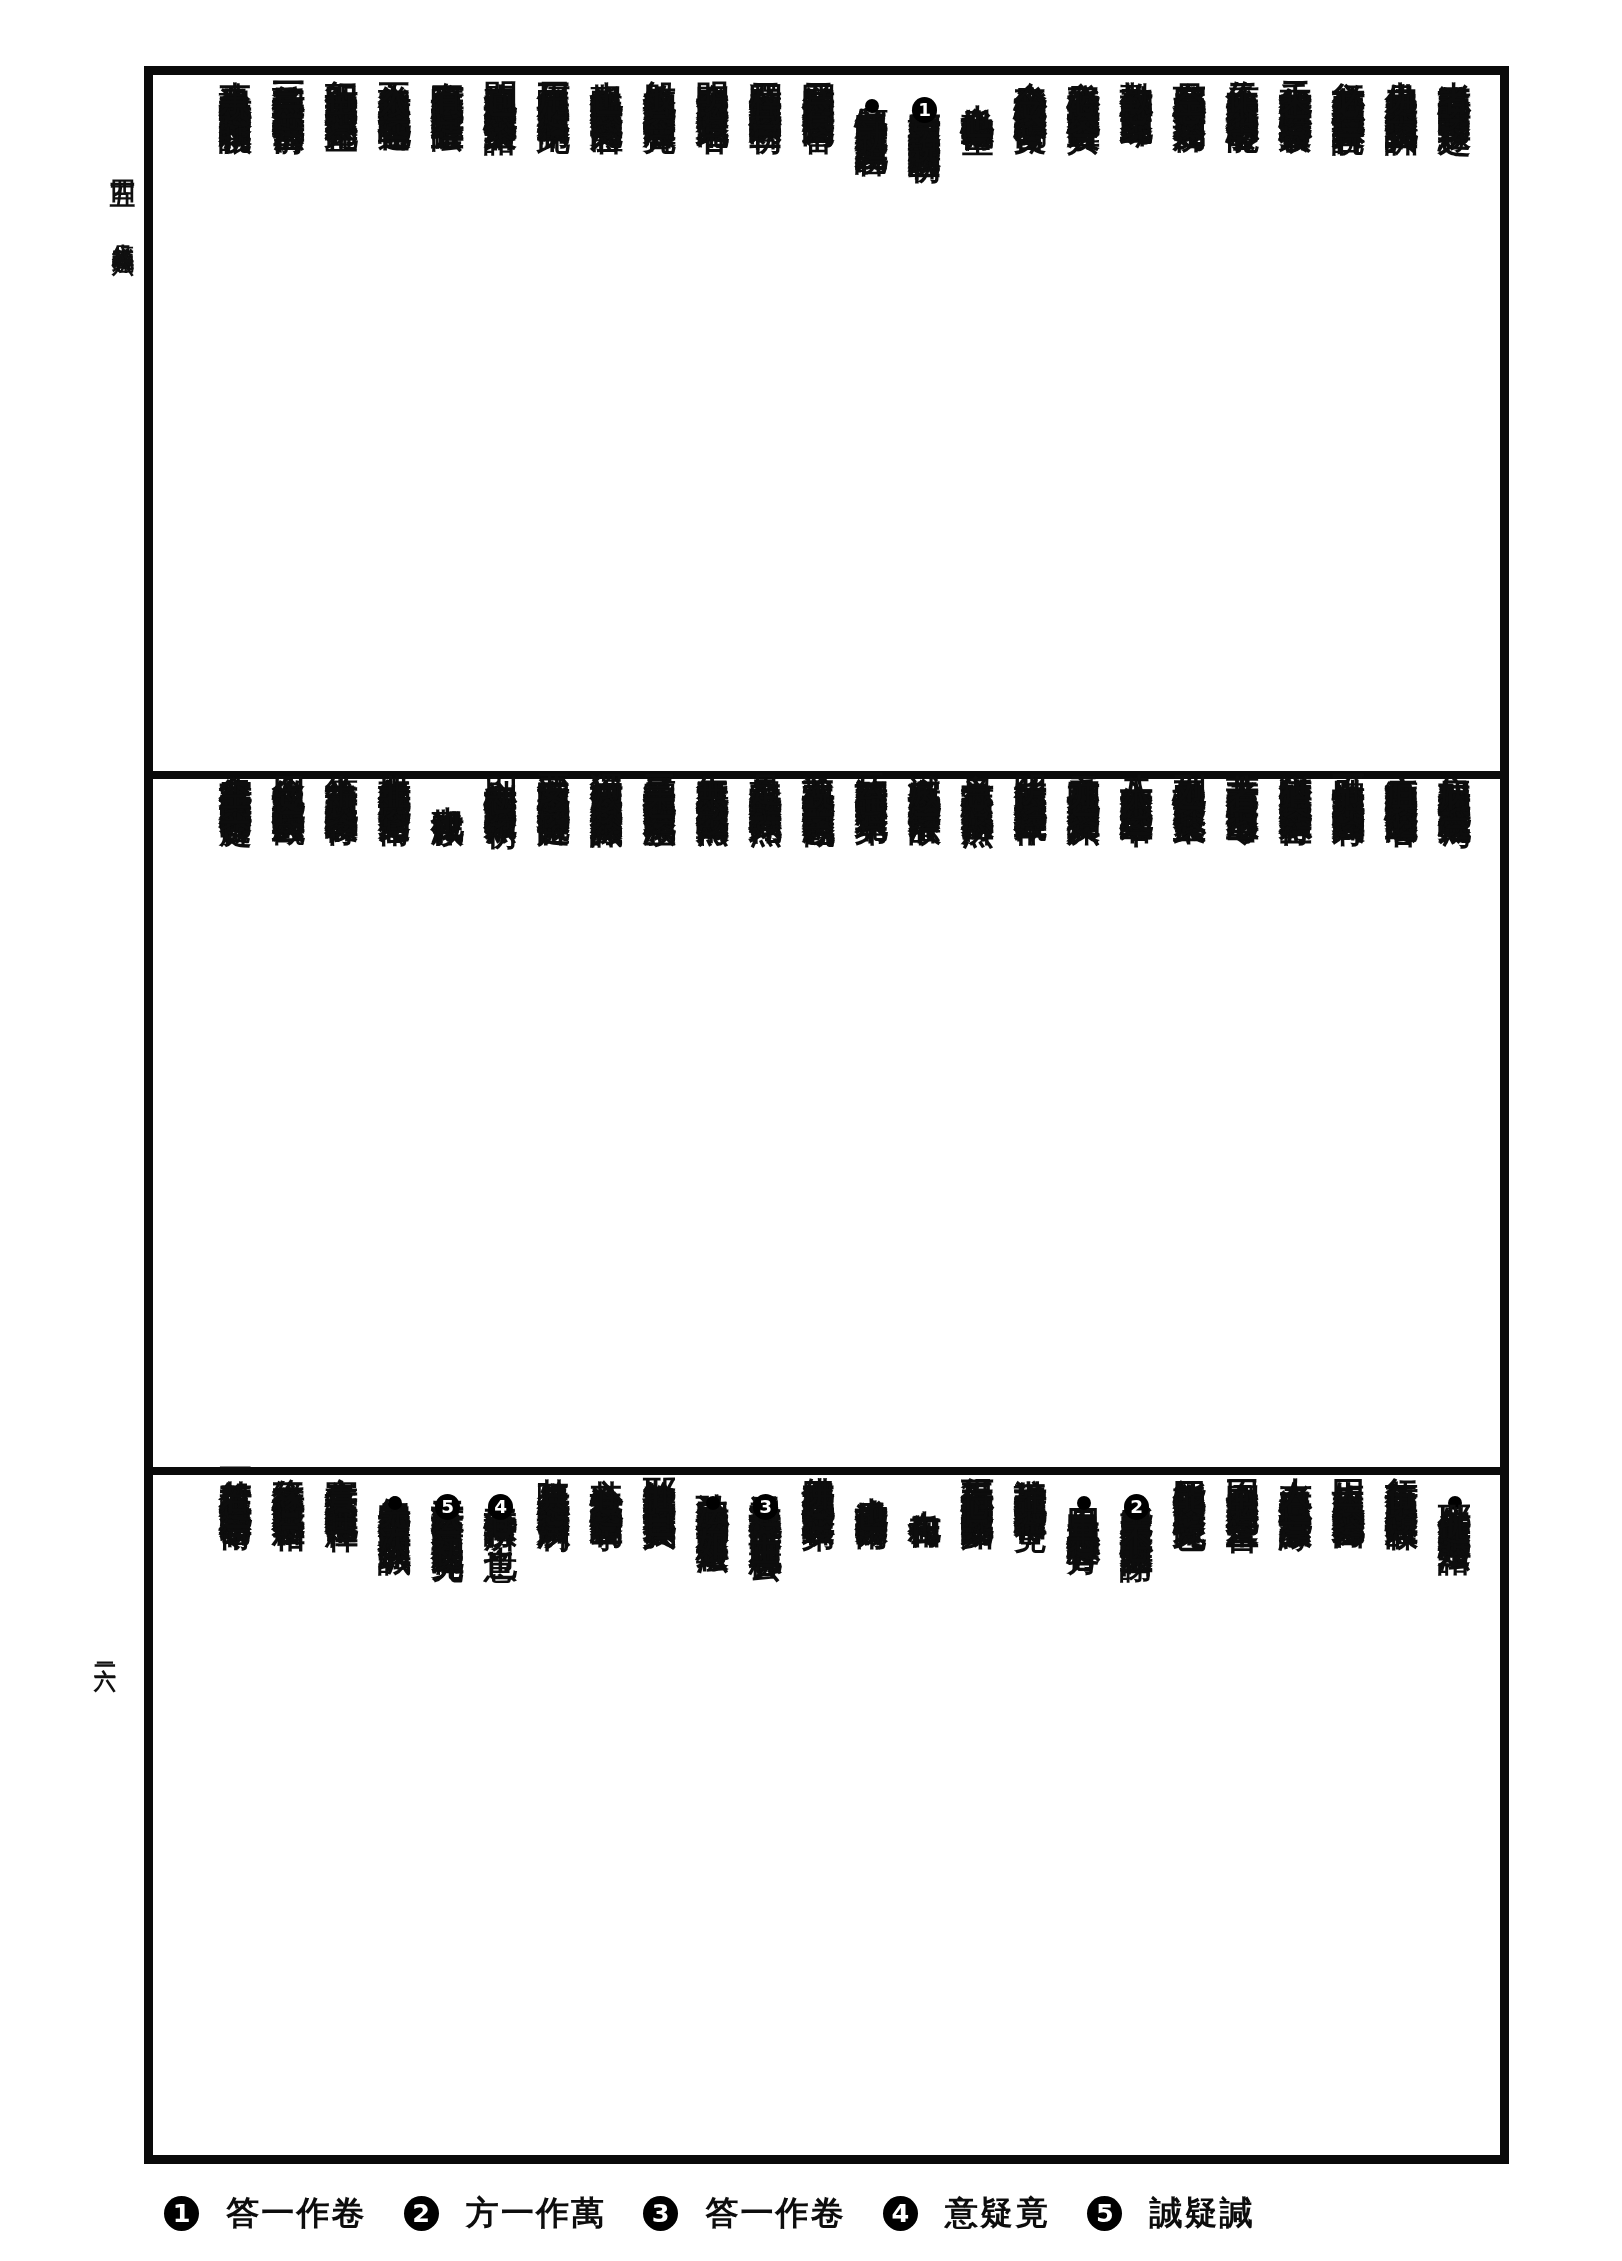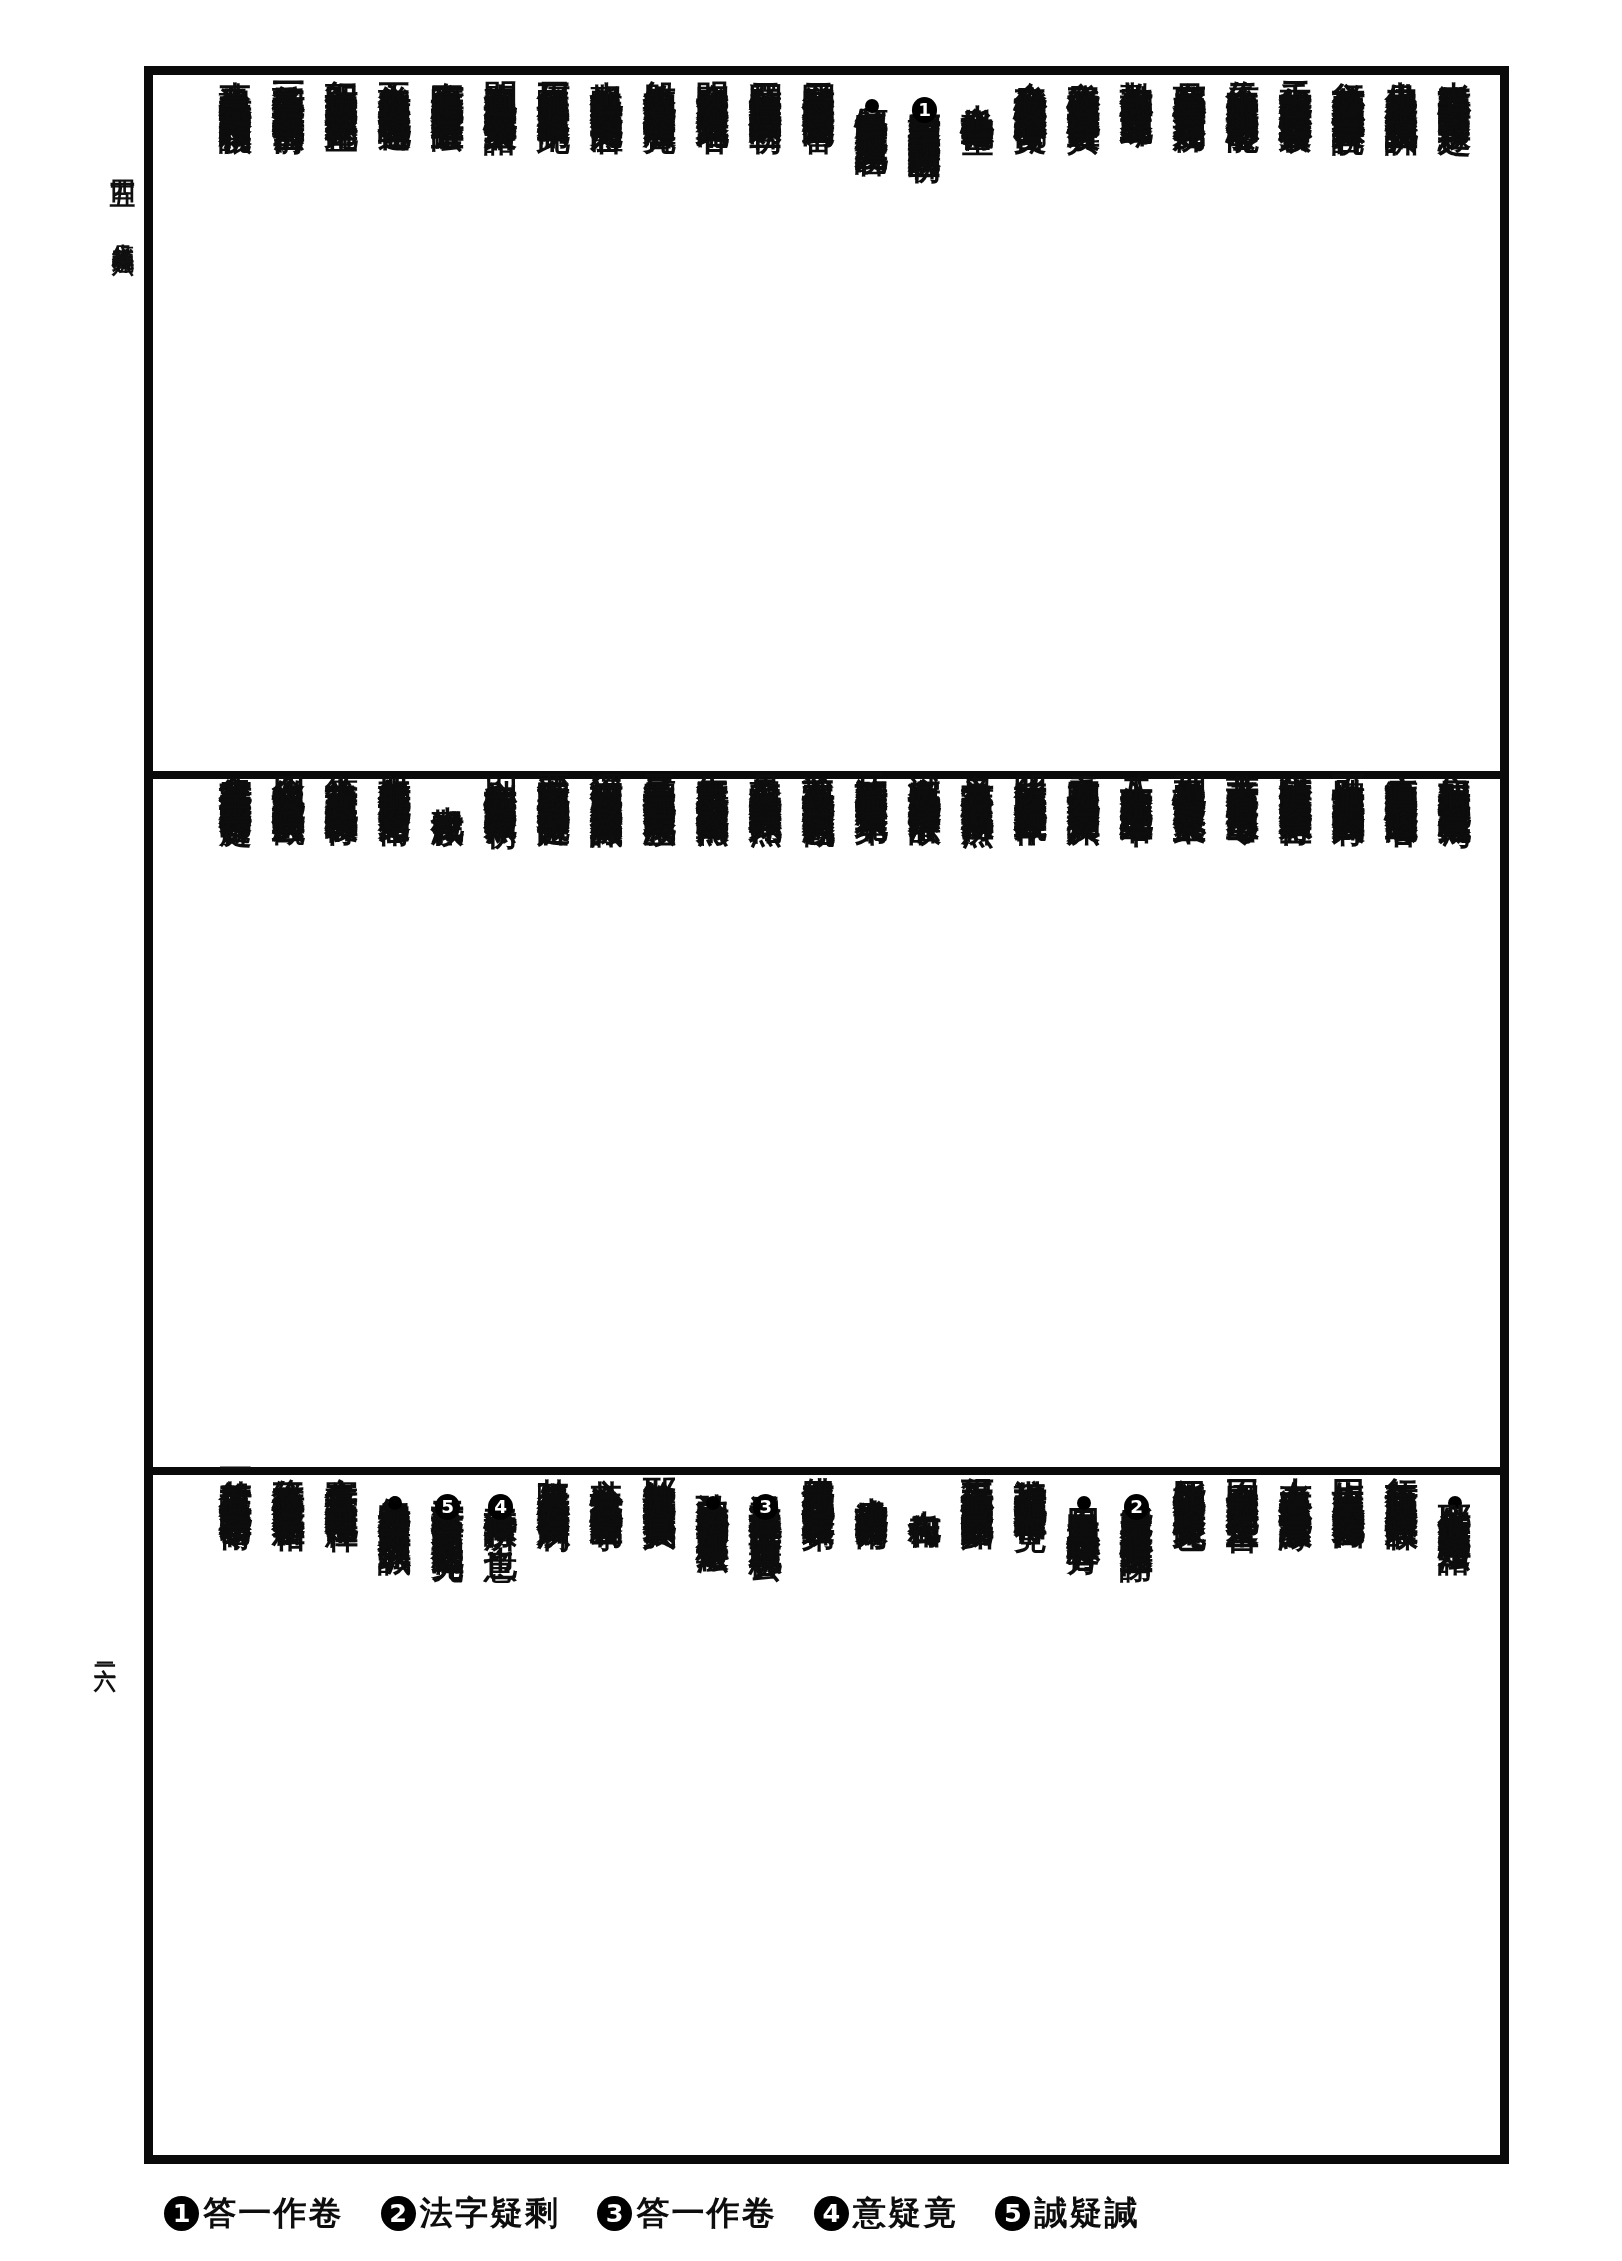--- a/index.html
+++ b/index.html
@@ -45,21 +45,21 @@
   #folio-label{left:106px;top:160px;font-size:25.5px;letter-spacing:5.7px;}
   #book-title{left:109px;top:226px;font-size:22px;letter-spacing:1.4px;}
   #page-number{left:91px;top:1646px;font-size:22px;letter-spacing:4.2px;}
   .footnote-bar{
     position:absolute;left:164px;top:2191px;height:45px;
     display:flex;flex-direction:row;align-items:center;gap:37px;
     font-size:33px;font-weight:bold;color:#0d0d0d;
   }
   .fn-item{display:flex;flex-direction:row;align-items:center;gap:4.2px;}
   .fn-item .fnmark{width:35px;height:35px;font-size:25.5px;line-height:35px;margin:0;}
-  .fn-text{letter-spacing:2.1px;}
+  .fn-text{letter-spacing:2.1px;margin-left:23px;}
 </style>
 </head>
 <body>
 
 <div class="margin-label" id="folio-label">四五一</div>
 <div class="margin-label" id="book-title">大品經義疏卷六</div>
 <div class="margin-label" id="page-number">二六一</div>
 
 <div class="frame">
   <div class="band" id="band-0">
@@ -144,21 +144,21 @@
     </div>
 </div>
 
 <div class="footnote-bar" id="footnote-bar">
     <span class="fn-item">
       <span class="fnmark">1</span>
       <span class="fn-text">答一作卷</span>
     </span>
     <span class="fn-item">
       <span class="fnmark">2</span>
-      <span class="fn-text">法字疑剩</span>
+      <span class="fn-text">方一作萬</span>
     </span>
     <span class="fn-item">
       <span class="fnmark">3</span>
       <span class="fn-text">答一作卷</span>
     </span>
     <span class="fn-item">
       <span class="fnmark">4</span>
       <span class="fn-text">意疑竟</span>
     </span>
     <span class="fn-item">

